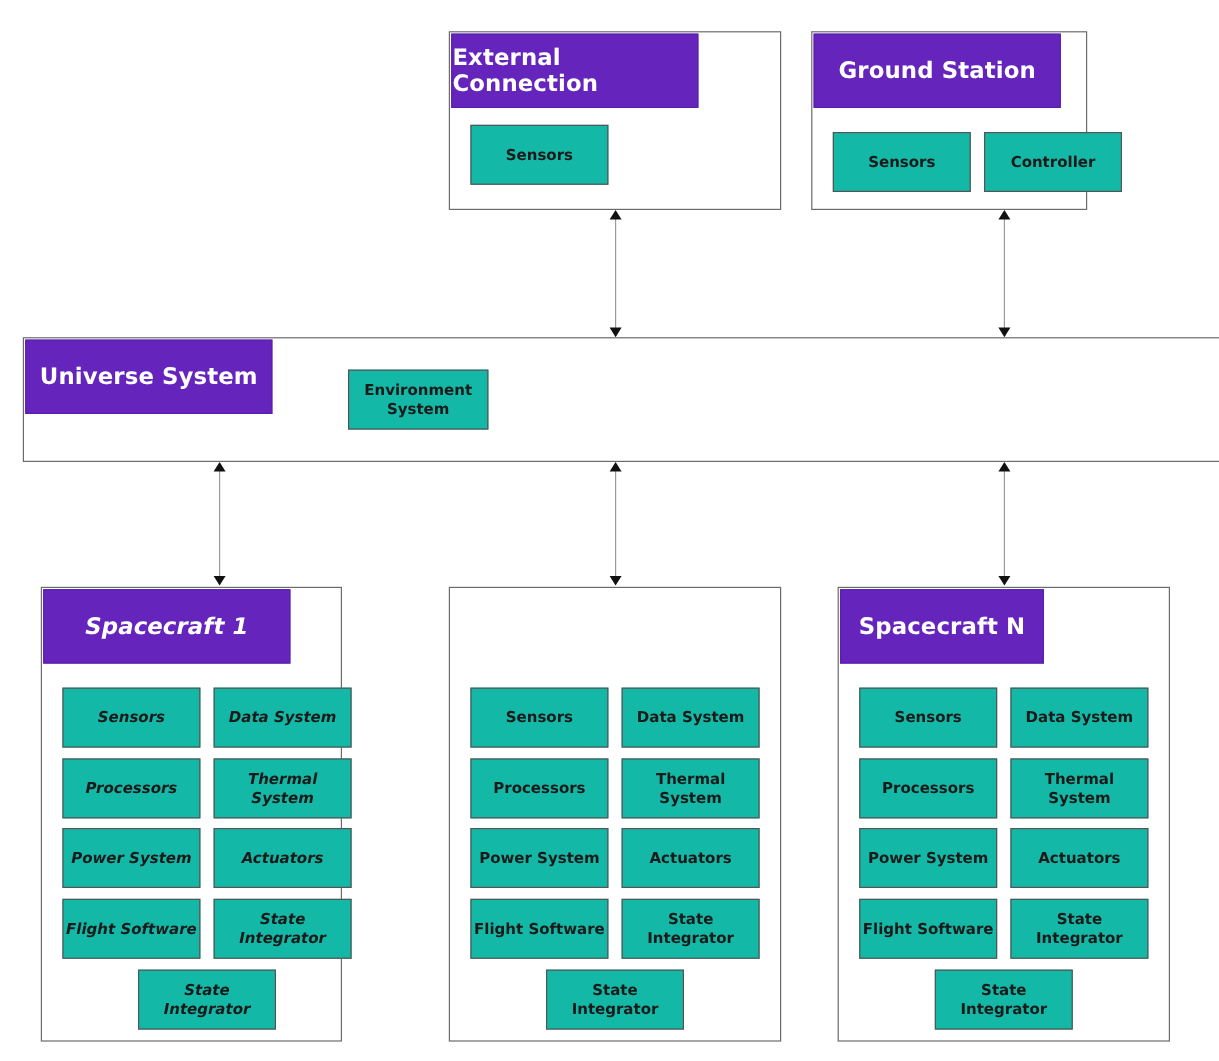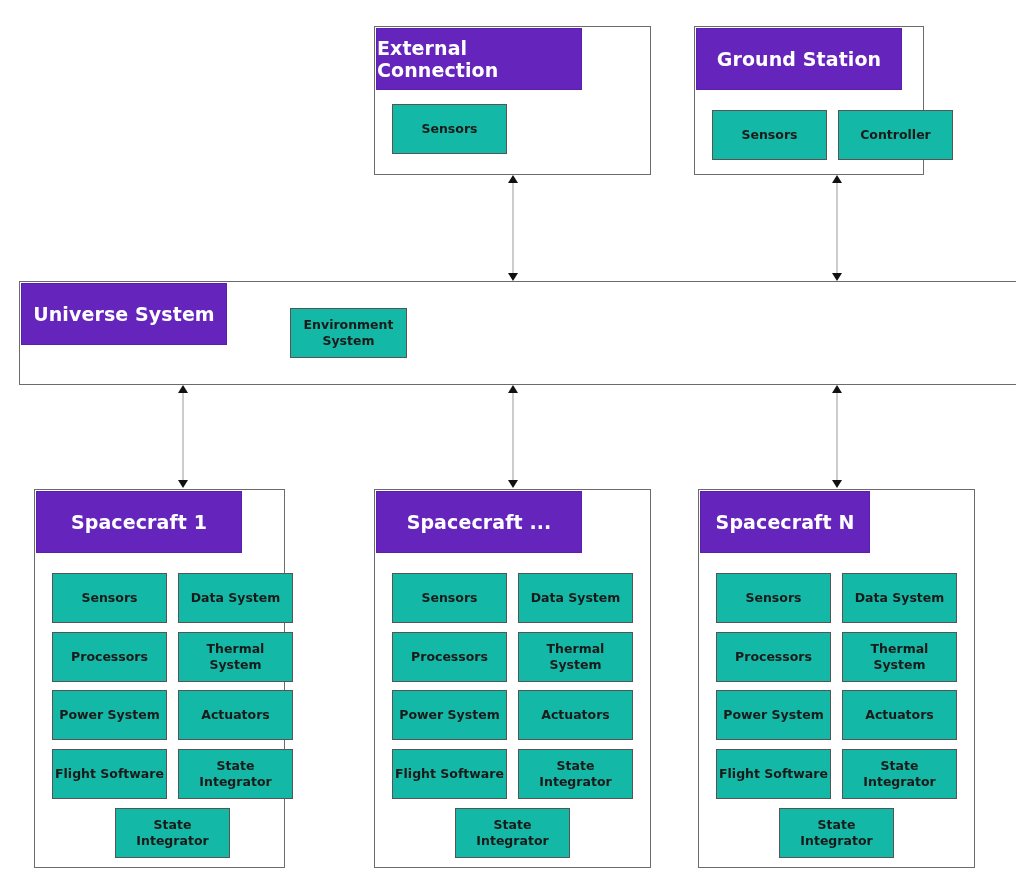--- a/index.html
+++ b/index.html
@@ -91,21 +91,21 @@
 </head>
 <body>
 
 <div id="canvas">
 
   <div class="panel" style="left:374px; top:26px; width:277px; height:149px;">
     <div class="banner banner-md" style="width:206px; height:62px;">External Connection</div>
     <div class="cell" style="left:17px; top:77px; width:115px; height:50px;">Sensors</div>
   </div>
 
-  <div class="panel" style="left:694px; top:26px; width:230px; height:149px;">
+  <div class="panel" style="left:676px; top:26px; width:230px; height:149px;">
     <div class="banner banner-md" style="width:206px; height:62px;">Ground Station</div>
     <div class="cell" style="left:17px; top:83px; width:115px; height:50px;">Sensors</div>
     <div class="cell" style="left:143px; top:83px; width:115px; height:50px;">Controller</div>
   </div>
 
   <div class="connector" style="left:503px; top:175px; width:20px; height:106px;">
     <div class="stem" style="top:3px; height:100px;"></div>
     <div class="arrowhead up"></div>
     <div class="arrowhead down"></div>
   </div>
@@ -135,40 +135,39 @@
     <div class="arrowhead up"></div>
     <div class="arrowhead down"></div>
   </div>
 
   <div class="connector" style="left:827px; top:385px; width:20px; height:103px;">
     <div class="stem" style="top:3px; height:97px;"></div>
     <div class="arrowhead up"></div>
     <div class="arrowhead down"></div>
   </div>
 
-  <div class="panel" style="left:34px; top:489px; width:251px; height:379px;">
+  <div class="panel" style="left:34px; top:489px; width:251px; height:379px;font-style:italic;">
     <div class="banner banner-lg" style="width:206px; height:62px;">Spacecraft 1</div>
 
     <div class="cell" style="left:17px; top:83px; width:115px; height:50px;">Sensors</div>
     <div class="cell" style="left:143px; top:83px; width:115px; height:50px;">Data System</div>
 
     <div class="cell" style="left:17px; top:142px; width:115px; height:50px;">Processors</div>
     <div class="cell" style="left:143px; top:142px; width:115px; height:50px;">Thermal System</div>
 
     <div class="cell" style="left:17px; top:200px; width:115px; height:50px;">Power System</div>
     <div class="cell" style="left:143px; top:200px; width:115px; height:50px;">Actuators</div>
 
     <div class="cell" style="left:17px; top:259px; width:115px; height:50px;">Flight Software</div>
     <div class="cell" style="left:143px; top:259px; width:115px; height:50px;">State Integrator</div>
 
     <div class="cell" style="left:80px; top:318px; width:115px; height:50px;">State Integrator</div>
   </div>
 
   <div class="panel" style="left:374px; top:489px; width:277px; height:379px;">
-    <div class="banner banner-lg" style="width:206px; height:62px;">Spacecraft ...</div>
 
     <div class="cell" style="left:17px; top:83px; width:115px; height:50px;">Sensors</div>
     <div class="cell" style="left:143px; top:83px; width:115px; height:50px;">Data System</div>
 
     <div class="cell" style="left:17px; top:142px; width:115px; height:50px;">Processors</div>
     <div class="cell" style="left:143px; top:142px; width:115px; height:50px;">Thermal System</div>
 
     <div class="cell" style="left:17px; top:200px; width:115px; height:50px;">Power System</div>
     <div class="cell" style="left:143px; top:200px; width:115px; height:50px;">Actuators</div>
 

